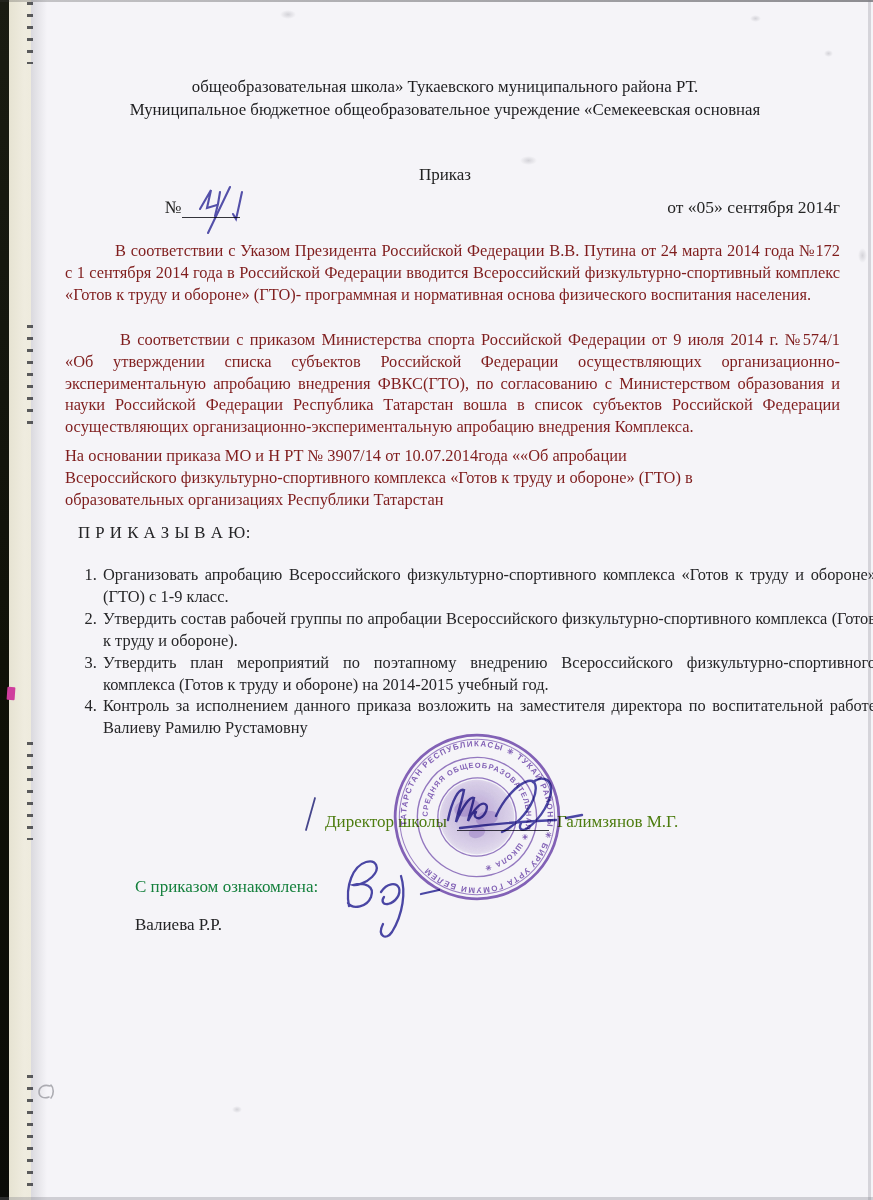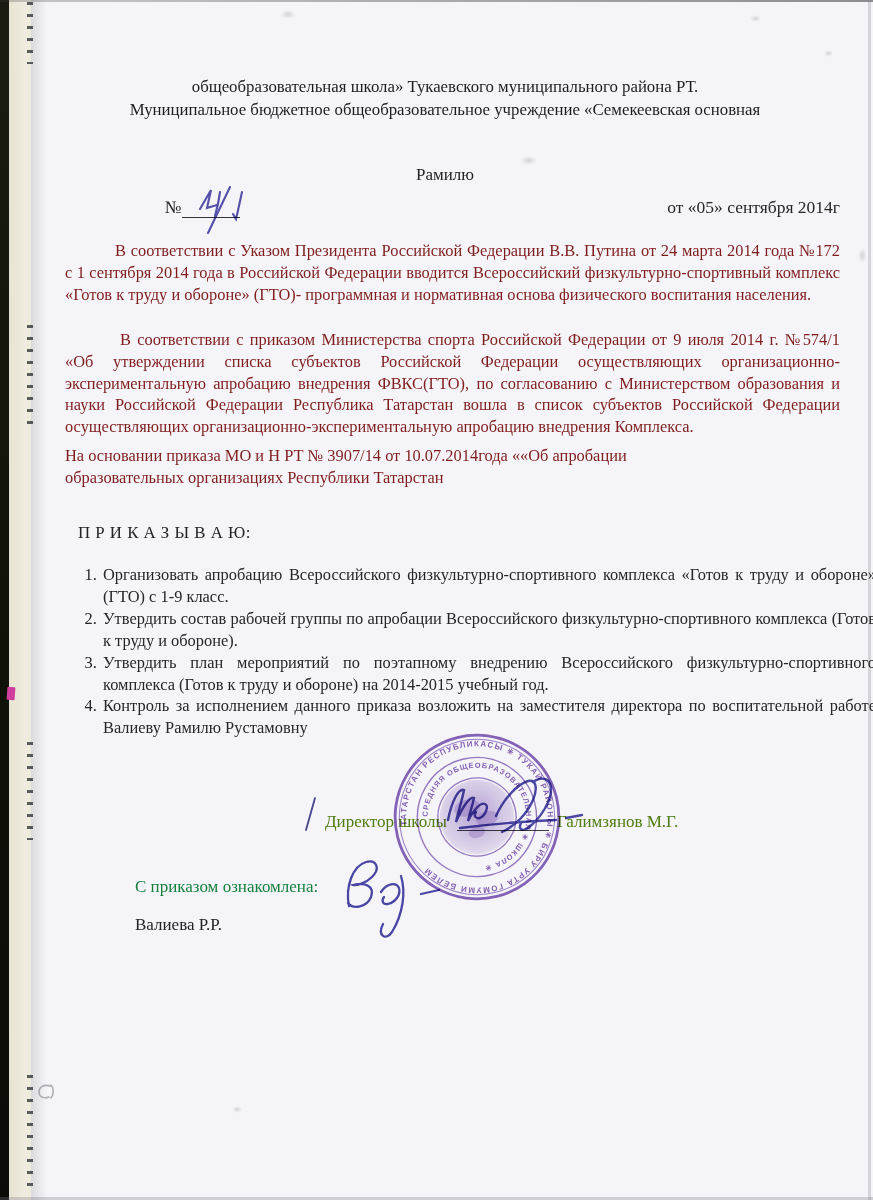--- a/index.html
+++ b/index.html
@@ -59,21 +59,21 @@
 <div class="abs smudge" style="left:824px;top:50px;width:9px;height:7px;"></div>
 <div class="abs smudge" style="left:858px;top:248px;width:9px;height:15px;"></div>
 <div class="abs smudge" style="left:520px;top:156px;width:17px;height:9px;"></div>
 <div class="abs smudge" style="left:232px;top:1106px;width:10px;height:7px;"></div>
 
 <div class="abs doc-header">
   <div>общеобразовательная школа» Тукаевского муниципального района РТ.</div>
   <div>Муниципальное бюджетное общеобразовательное учреждение «Семекеевская основная</div>
 </div>
 
-<div class="abs doc-title">Рамилю</div>
+<div class="abs doc-title">Приказ</div>
 
 <div class="abs numdate">
   <span class="num-group">
     <span>№</span>
     <span class="num-underline"></span>
   </span>
   <span>от «05» сентября 2014г</span>
 </div>
 
 <svg class="abs ink" style="left:186px;top:183px;width:78px;height:56px;" viewBox="0 0 78 56">
@@ -83,20 +83,21 @@
     <path d="M44,4 L22,50"></path>
     <path d="M56,9 C54,18 52,28 50,36 L47,31"></path>
   </g>
   <text x="70" y="50" font-size="6" fill="#3a36a0" opacity="0">41/1</text>
 </svg>
 
 <div class="abs para indent1" style="top:240px;">В соответствии с Указом Президента Российской Федерации В.В. Путина от 24 марта 2014 года №172 с 1 сентября 2014 года в Российской Федерации вводится Всероссийский физкультурно-спортивный комплекс «Готов к труду и обороне» (ГТО)- программная и нормативная основа физического воспитания населения.</div>
 <div class="abs para indent2" style="top:329px;">В соответствии с приказом Министерства спорта Российской Федерации от 9 июля 2014 г. №574/1 «Об утверждении списка субъектов Российской Федерации осуществляющих организационно-экспериментальную апробацию внедрения ФВКС(ГТО), по согласованию с Министерством образования и науки Российской Федерации Республика Татарстан вошла в список субъектов Российской Федерации осуществляющих организационно-экспериментальную апробацию внедрения Комплекса.</div>
 <div class="abs para p3" style="top:445px;">
   <div>На основании приказа МО и Н РТ № 3907/14 от 10.07.2014года ««Об апробации</div>
+  <div>Всероссийского физкультурно-спортивного комплекса «Готов к труду и обороне» (ГТО) в</div>
   <div>образовательных организациях Республики Татарстан</div>
 </div>
 
 <div class="abs resolution">П Р И К А З Ы В А Ю:</div>
 
 <ol class="abs order-list">
   <li>Организовать апробацию Всероссийского физкультурно-спортивного комплекса «Готов к труду и обороне» (ГТО) с 1-9 класс.</li>
   <li>Утвердить состав рабочей группы по апробации Всероссийского физкультурно-спортивного комплекса (Готов к труду и обороне).</li>
   <li>Утвердить план мероприятий по поэтапному внедрению Всероссийского физкультурно-спортивного комплекса (Готов к труду и обороне) на 2014-2015 учебный год.</li>
   <li>Контроль за исполнением данного приказа  возложить на заместителя директора по воспитательной работе Валиеву Рамилю Рустамовну</li>

